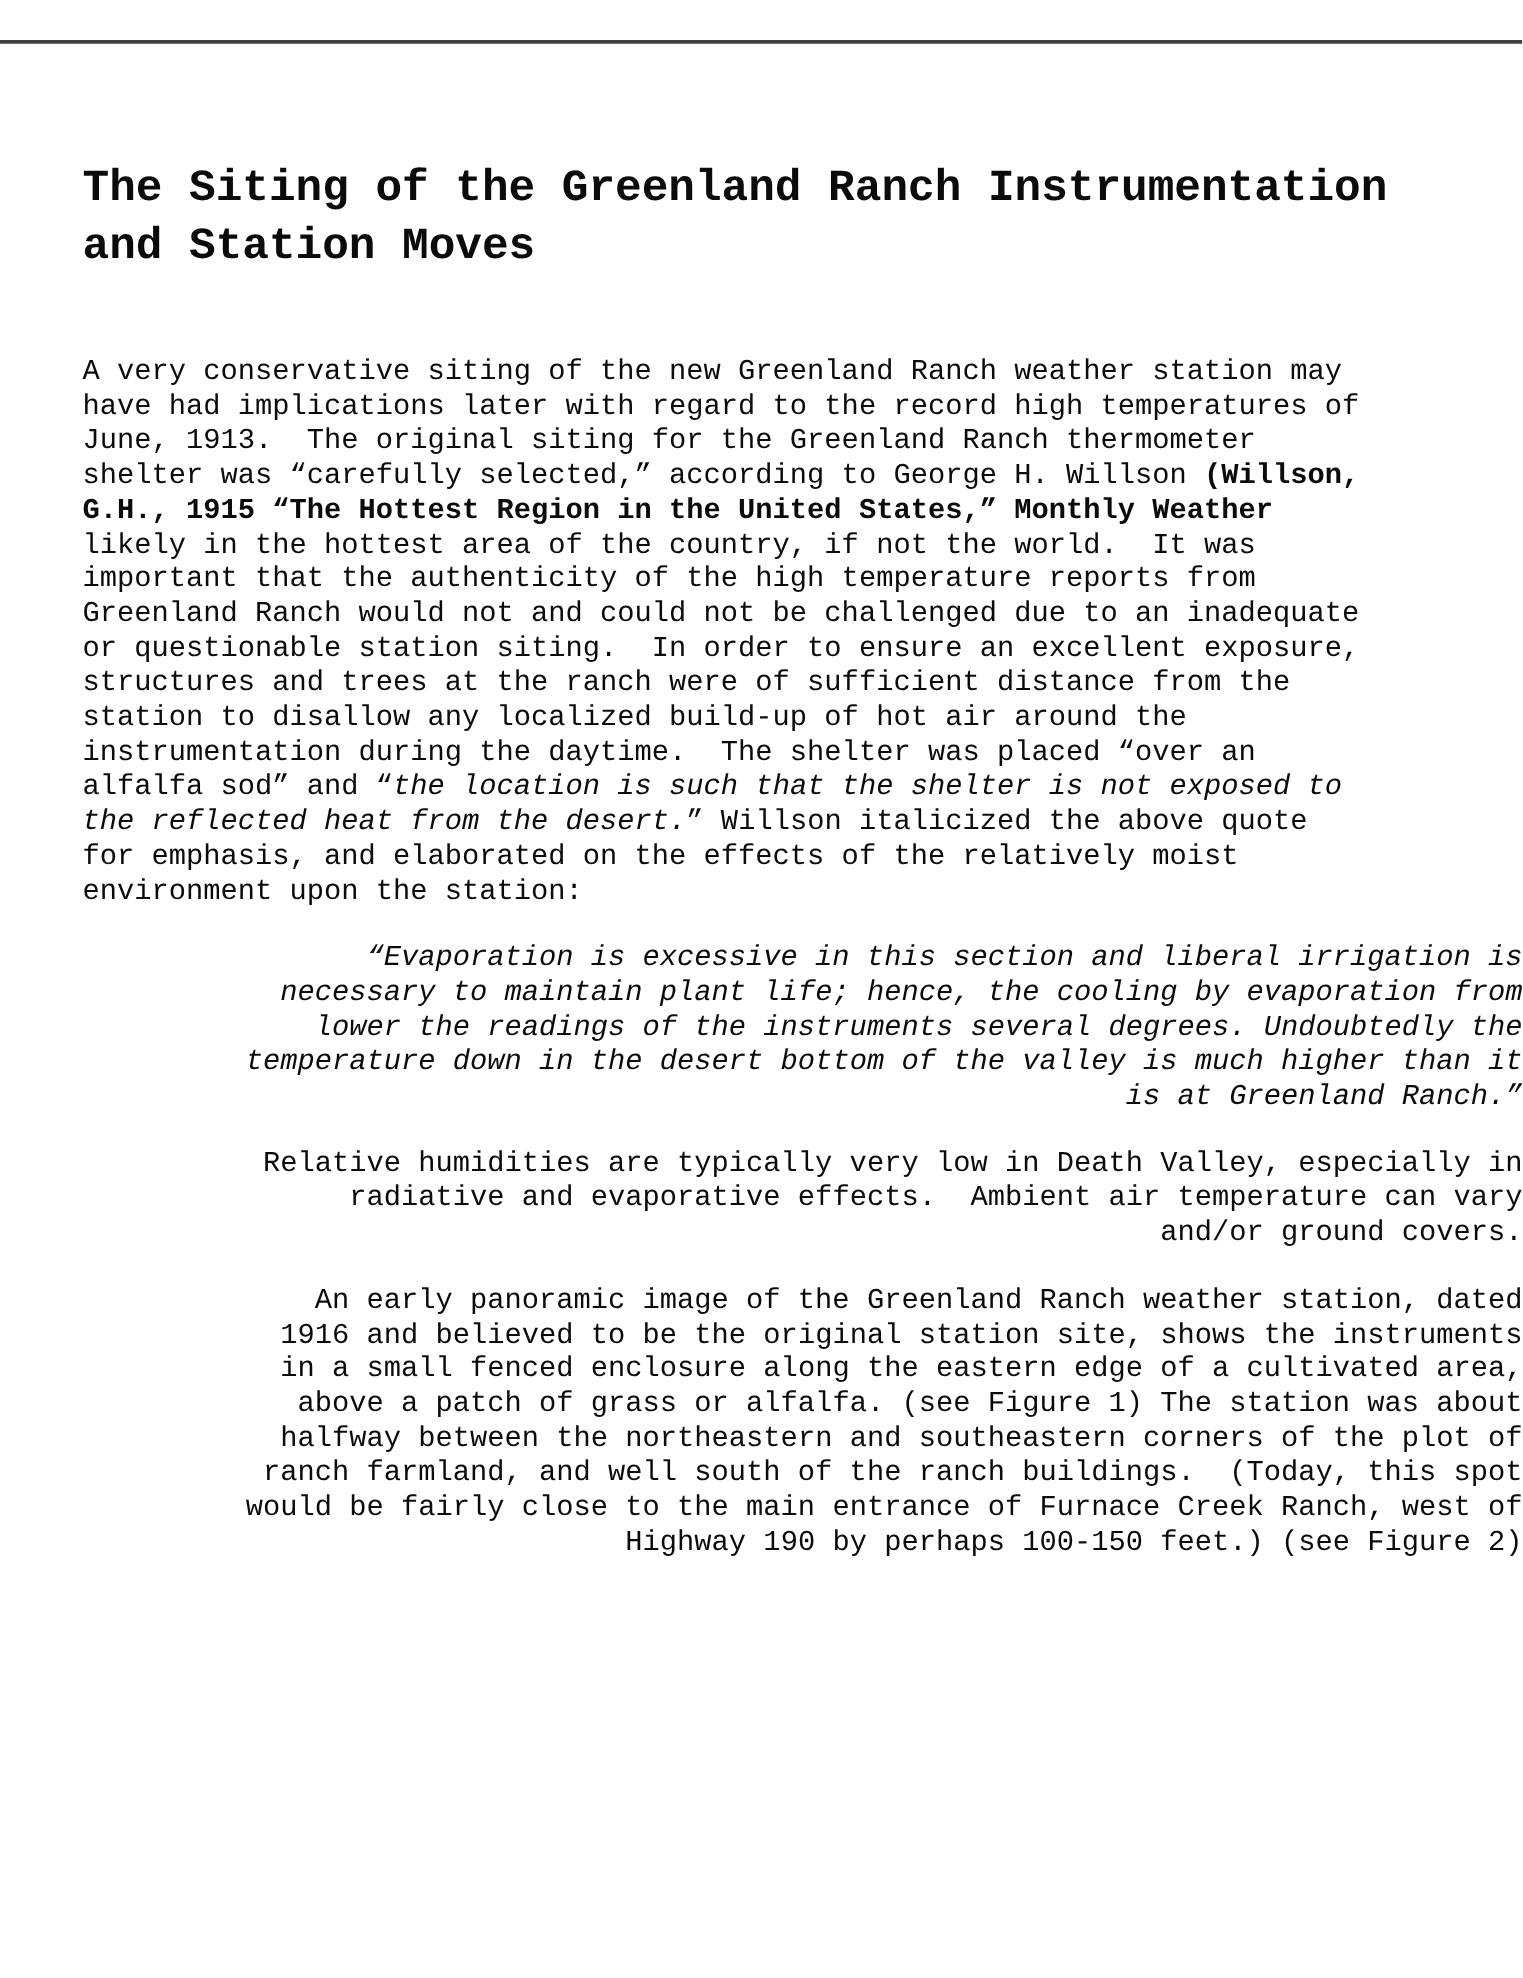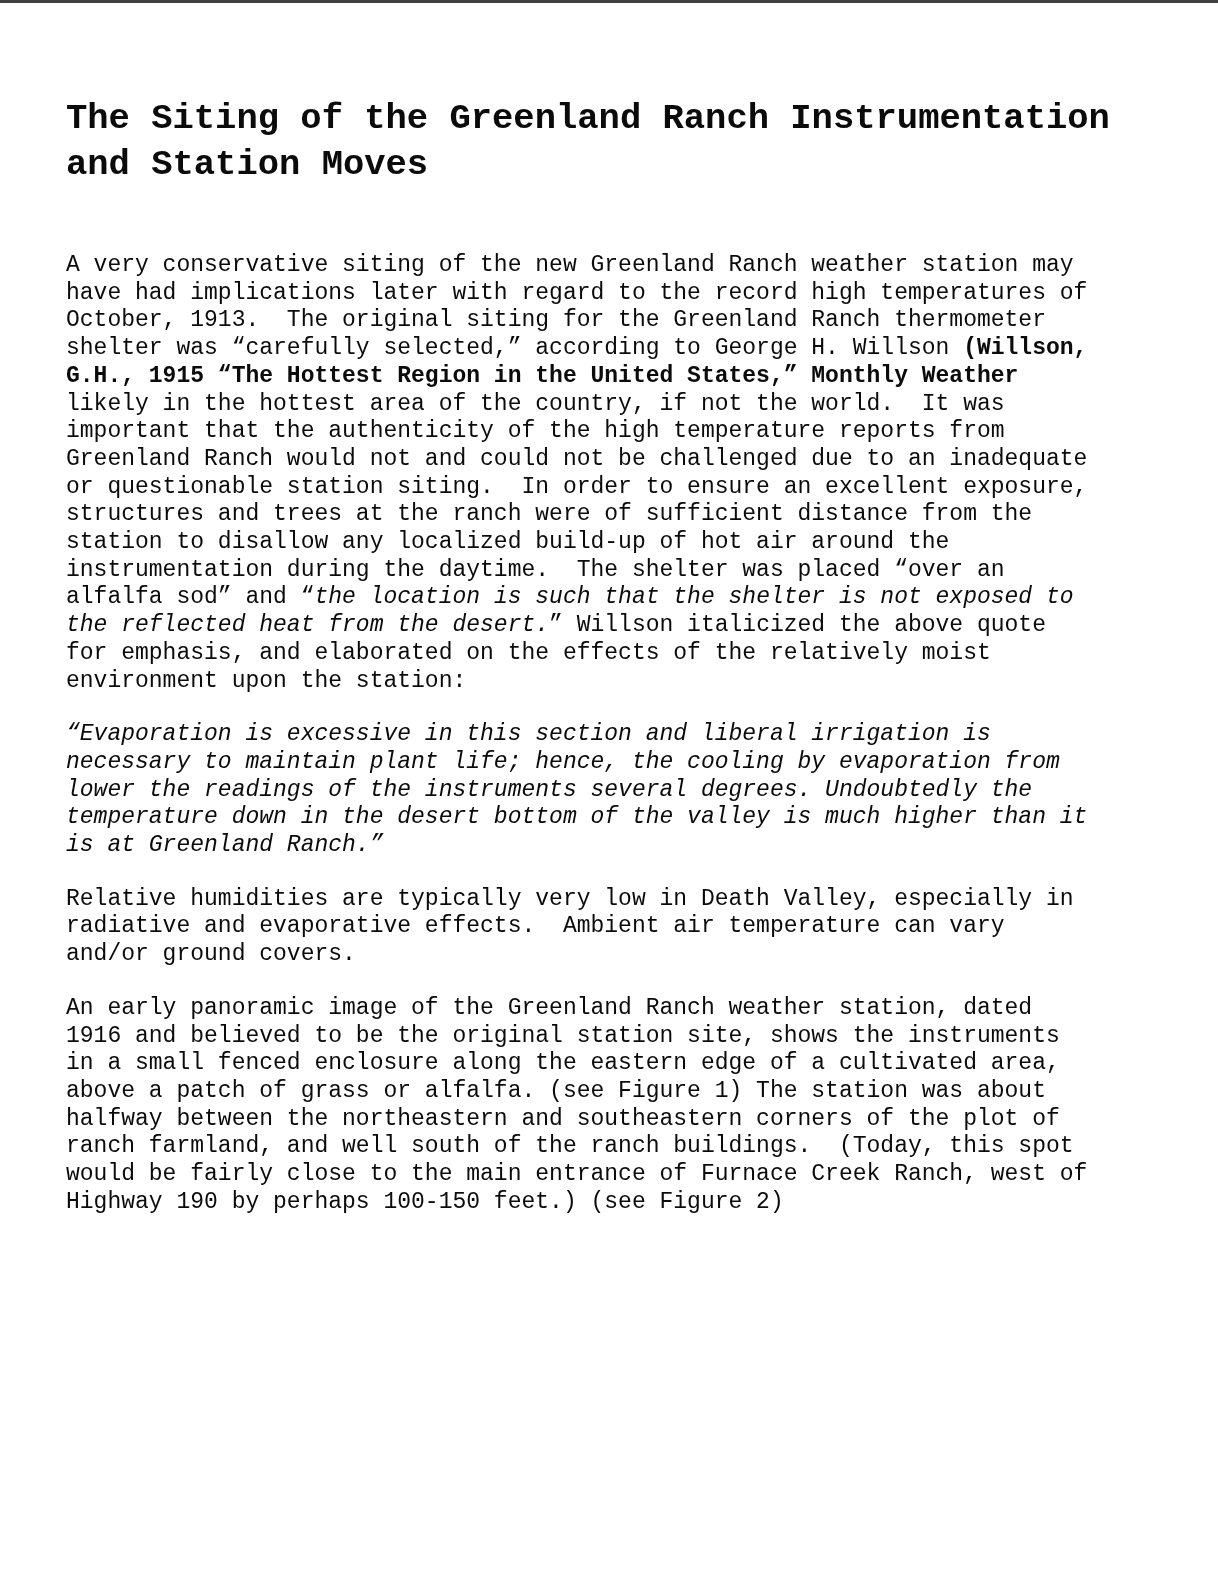--- a/index.html
+++ b/index.html
@@ -6,20 +6,21 @@
     margin: 0;
     padding: 0;
     background: #ffffff;
   }
   .page {
     position: relative;
     width: 1218px;
     height: 1386px;
     background: #ffffff;
     overflow: hidden;
+    margin-top: 32px;
   }
   .top-edge {
     position: absolute;
     top: 0;
     left: 0;
     width: 100%;
     height: 3px;
     background: #3f3f3f;
   }
   .content {
@@ -36,40 +37,40 @@
     line-height: 46px;
     font-weight: bold;
     letter-spacing: 0;
   }
   .title .line { white-space: pre; }
   .para {
     font-size: 23px;
     line-height: 27.7px;
   }
   .para-first { margin-top: 64px; }
-  .para + .para { margin-top: 26px; }
+  .para + .para { margin-top: 26px; text-align: right; }
   .line { white-space: pre; }
   .run-n { font-weight: normal; font-style: normal; }
   .run-b { font-weight: bold; font-style: normal; }
   .run-i { font-weight: normal; font-style: italic; }
 </style>
 </head>
 <body>
 
 <div class="page">
   <div class="top-edge" style="background: rgb(63, 63, 63);"></div>
   <div class="content">
     <div class="title">
       <div class="line">The Siting of the Greenland Ranch Instrumentation</div>
       <div class="line">and Station Moves</div>
     </div>
     <div class="para para-first">
         <div class="line"><span class="run-n">A very conservative siting of the new Greenland Ranch weather station may</span></div>
         <div class="line"><span class="run-n">have had implications later with regard to the record high temperatures of</span></div>
-        <div class="line"><span class="run-n">October, 1913.  The original siting for the Greenland Ranch thermometer</span></div>
+        <div class="line"><span class="run-n">June, 1913.  The original siting for the Greenland Ranch thermometer</span></div>
         <div class="line"><span class="run-n">shelter was “carefully selected,” according to George H. Willson </span><span class="run-b">(Willson,</span></div>
         <div class="line"><span class="run-b">G.H., 1915 “The Hottest Region in the United States,” Monthly Weather</span></div>
         <div class="line"><span class="run-n">likely in the hottest area of the country, if not the world.  It was</span></div>
         <div class="line"><span class="run-n">important that the authenticity of the high temperature reports from</span></div>
         <div class="line"><span class="run-n">Greenland Ranch would not and could not be challenged due to an inadequate</span></div>
         <div class="line"><span class="run-n">or questionable station siting.  In order to ensure an excellent exposure,</span></div>
         <div class="line"><span class="run-n">structures and trees at the ranch were of sufficient distance from the</span></div>
         <div class="line"><span class="run-n">station to disallow any localized build-up of hot air around the</span></div>
         <div class="line"><span class="run-n">instrumentation during the daytime.  The shelter was placed “over an</span></div>
         <div class="line"><span class="run-n">alfalfa sod” and “</span><span class="run-i">the location is such that the shelter is not exposed to</span></div>

